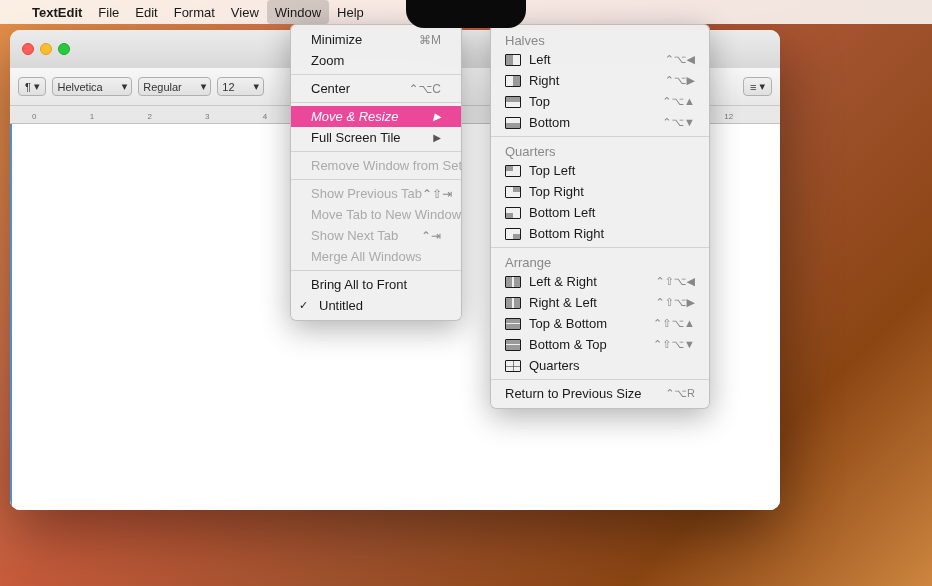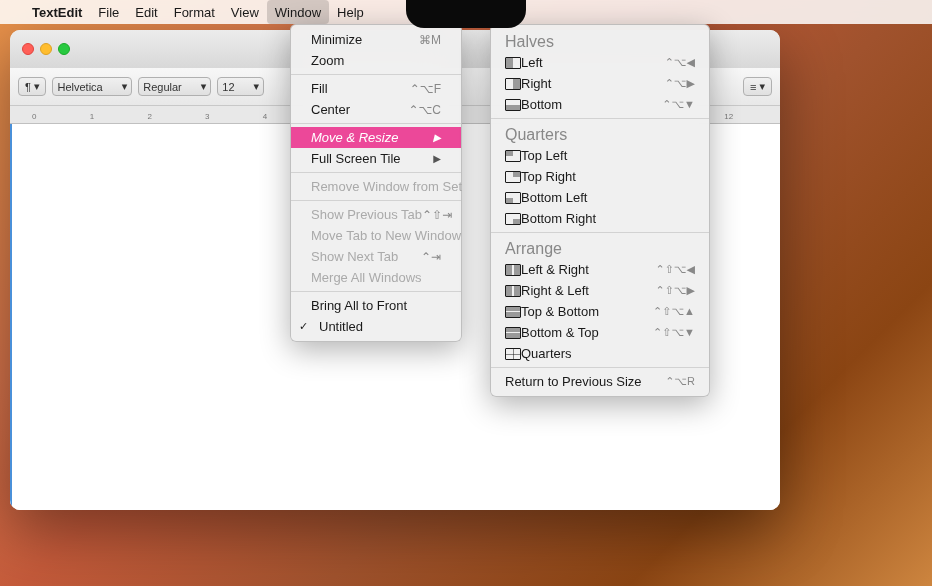--- a/index.html
+++ b/index.html
@@ -244,38 +244,39 @@
       border: 0.5px solid rgba(0,0,0,0.2);
       border-radius: 6px;
       box-shadow: 0 8px 30px rgba(0,0,0,0.3);
       z-index: 201;
       padding: 4px 0;
       font-size: 13px;
     }
 
     .submenu-section-label {
       padding: 4px 14px 1px 14px;
-      font-size: 16px;
+      font-size: 13px;
       color: #888;
       font-weight: 500;
     }
 
     .submenu-item {
       padding: 3px 14px;
       cursor: default;
       display: flex;
       align-items: center;
       justify-content: space-between;
       color: #1a1a1a;
       white-space: nowrap;
     }
 
     .submenu-item-left {
       display: flex;
       align-items: center;
+      gap: 8px;
     }
 
     .submenu-item-icon {
       width: 16px;
       height: 12px;
       border: 1.5px solid currentColor;
       border-radius: 1px;
       position: relative;
       flex-shrink: 0;
     }
@@ -523,24 +524,20 @@
 <div class="window-menu">
   <div class="menu-item">
     <span>Minimize</span>
     <span class="menu-item-shortcut">⌘M</span>
   </div>
   <div class="menu-item">
     <span>Zoom</span>
   </div>
   <div class="menu-separator"></div>
   <div class="menu-item">
-    <span>Fill</span>
-    <span class="menu-item-shortcut">⌃⌥F</span>
-  </div>
-  <div class="menu-item">
     <span>Center</span>
     <span class="menu-item-shortcut">⌃⌥C</span>
   </div>
   <div class="menu-separator"></div>
   <div class="menu-item active">
     <span>Move &amp; Resize</span>
     <span class="menu-item-arrow">▶</span>
   </div>
   <div class="menu-item">
     <span>Full Screen Tile</span>
@@ -589,20 +586,27 @@
   </div>
   <div class="submenu-item">
     <div class="submenu-item-left">
       <div class="submenu-item-icon icon-half-right"></div>
       <span>Right</span>
     </div>
     <span class="submenu-shortcut">⌃⌥▶</span>
   </div>
   <div class="submenu-item">
     <div class="submenu-item-left">
+      <div class="submenu-item-icon icon-half-top"></div>
+      <span>Top</span>
+    </div>
+    <span class="submenu-shortcut">⌃⌥▲</span>
+  </div>
+  <div class="submenu-item">
+    <div class="submenu-item-left">
       <div class="submenu-item-icon icon-half-bottom"></div>
       <span>Bottom</span>
     </div>
     <span class="submenu-shortcut">⌃⌥▼</span>
   </div>
 
   <div class="submenu-separator"></div>
 
   <div class="submenu-section-label">Quarters</div>
   <div class="submenu-item">

